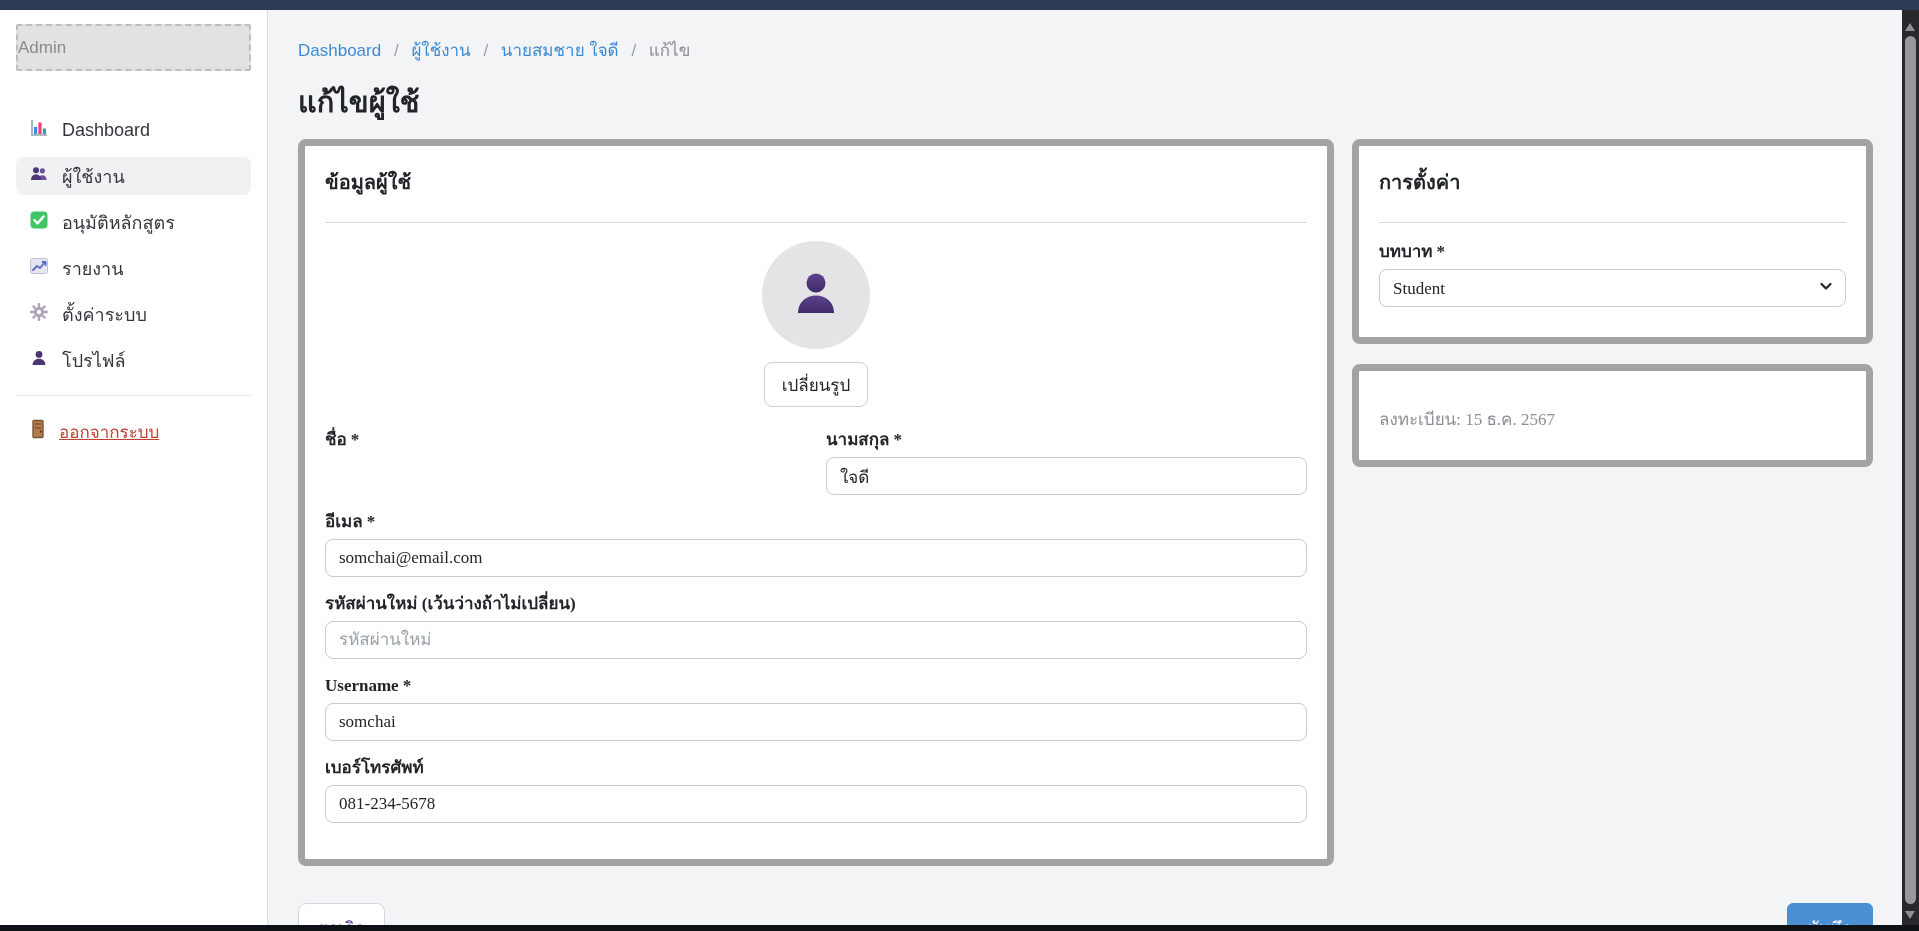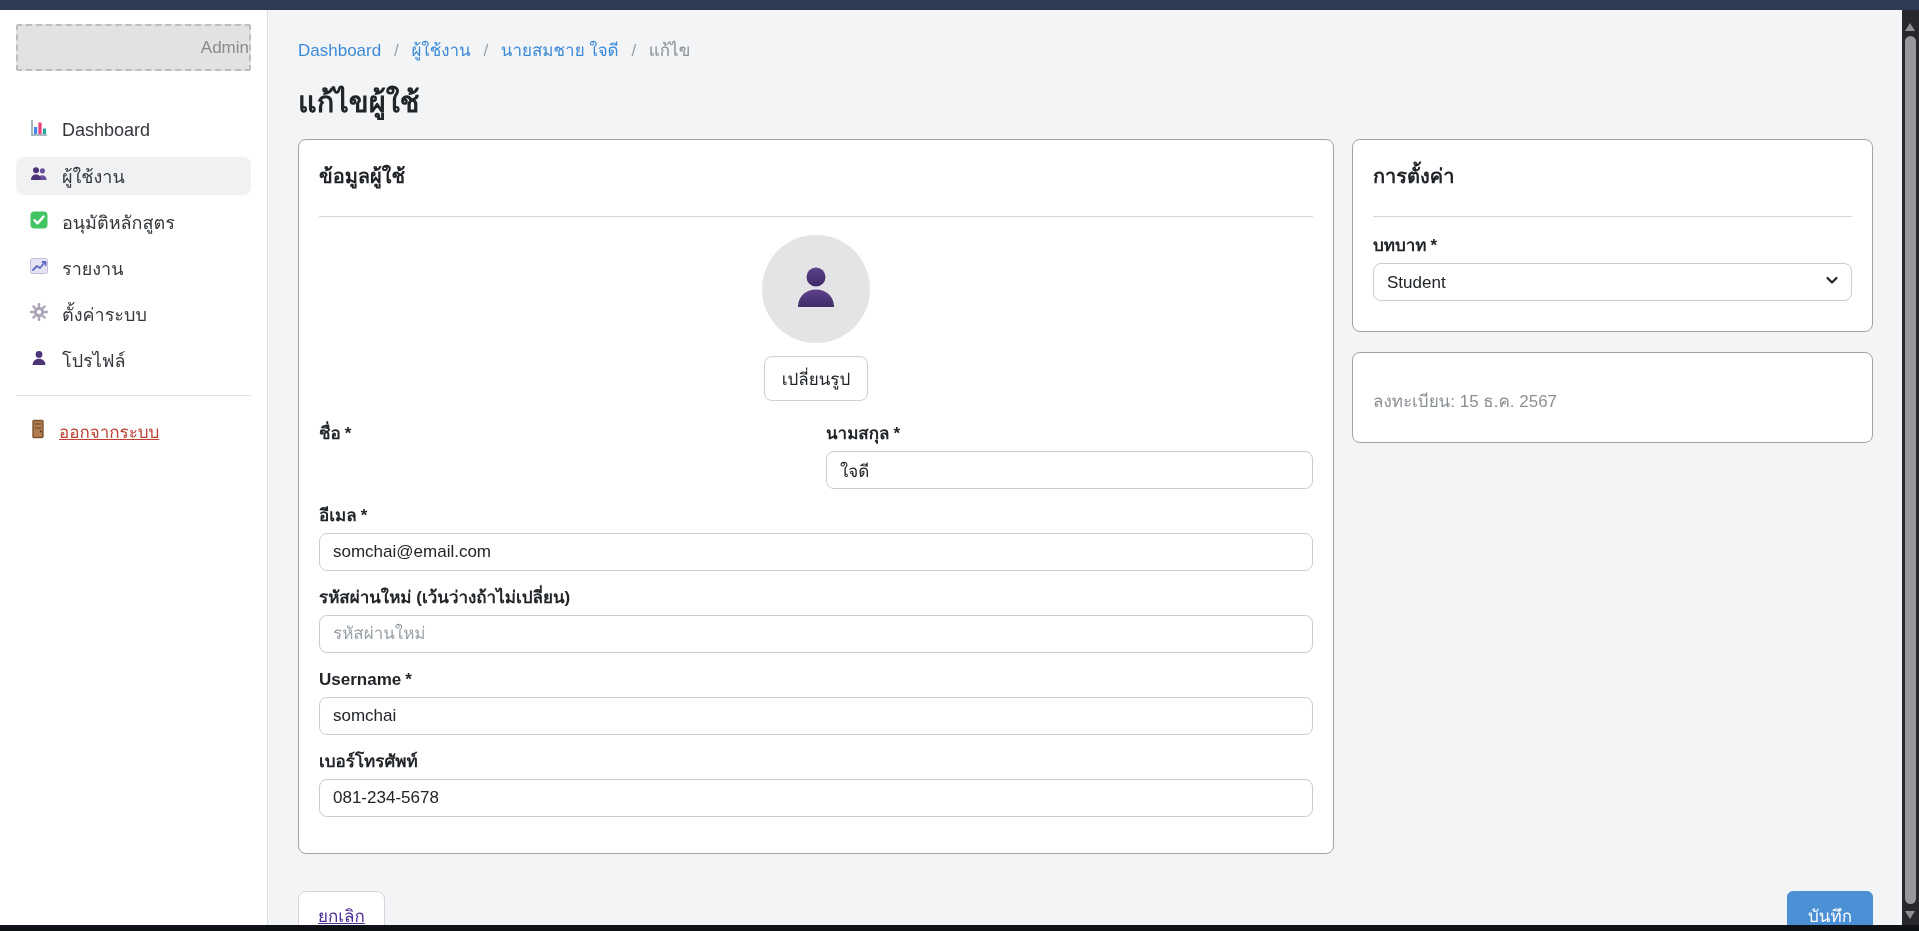--- a/index.html
+++ b/index.html
@@ -15,38 +15,38 @@
   .scrollbar { position:absolute; top:10px; right:0; width:17px; height:915px; background:#28282c; z-index:15; }
   .sb-arrow-up { position:absolute; top:13px; left:3px; width:0; height:0;
     border-left:5.5px solid transparent; border-right:5.5px solid transparent; border-bottom:8px solid #8f9094; }
   .sb-thumb { position:absolute; top:26px; left:3px; width:11px; height:868px; background:#97989c; border-radius:6px; }
   .sb-arrow-down { position:absolute; top:901px; left:3px; width:0; height:0;
     border-left:5.5px solid transparent; border-right:5.5px solid transparent; border-top:8px solid #8f9094; }
   
   .sidebar { position:absolute; top:10px; left:0; width:268px; height:915px;
     background:#ffffff; border-right:1px solid #dcdee0; padding:14px 16px; z-index:10; }
   .logo-box { height:47px; background:#e2e2e2; border:2px dashed #bdbdbd; border-radius:2px;
-    display:flex; align-items:center; justify-content:flex-end; color:#8b8b8b; font-size:17px; margin-bottom:40px; }
+    display:flex; align-items:center; justify-content:flex-start; color:#8b8b8b; font-size:17px; margin-bottom:40px; }
   .nav-item { height:38px; display:flex; align-items:center; gap:13px; padding:0 13px;
     border-radius:8px; font-size:18px; color:#33373c; margin-bottom:8px; cursor:pointer; }
   .nav-item.active { background:#f0f1f2; }
   .nav-item svg { flex:0 0 auto; }
   .side-divider { border:none; border-top:1px solid #e4e4e4; margin:16px 0 22px 0; }
   .logout-link { display:flex; align-items:center; gap:12px; padding:0 13px; font-size:17px;
     color:#bf4034; text-decoration:underline; cursor:pointer; }
   
   .main { position:absolute; top:10px; left:269px; width:1633px; height:915px;
     padding:26px 29px 0 29px; overflow:hidden; }
   .breadcrumb { font-size:17px; margin-bottom:16px; }
   .crumb-link { color:#3d8bd8; cursor:pointer; }
   .crumb-sep { color:#9aa0a6; margin:0 8px; }
   .crumb-current { color:#8a9096; }
   .page-title { font-size:29px; font-weight:700; color:#212529; margin-bottom:14px; }
   .content-row { display:flex; gap:18px; align-items:flex-start; }
-  .card { background:#ffffff; border:1px solid #a3a3a3; border-radius:8px; }
+  .card { background:#ffffff; border:7px solid #a3a3a3; border-radius:8px;font-family:Liberation Serif, serif; }
   .main-card { flex:1 1 auto; padding:20px 20px 36px 20px; }
   .right-col { width:521px; flex:0 0 521px; display:flex; flex-direction:column; gap:20px; }
   .side-card { padding:20px 20px 30px 20px; }
   .card-header { font-size:20px; font-weight:700; color:#1f2328; padding-bottom:24px;
     border-bottom:1px solid #d8d8d8; }
   
   .avatar-block { text-align:center; margin-top:18px; margin-bottom:22px; }
   .avatar-circle { width:108px; height:108px; border-radius:50%; background:#e4e4e6;
     display:flex; align-items:center; justify-content:center; margin:0 auto; }
   .change-photo-btn { margin-top:13px; padding:8px 17px; font-size:17px; background:#fff;

